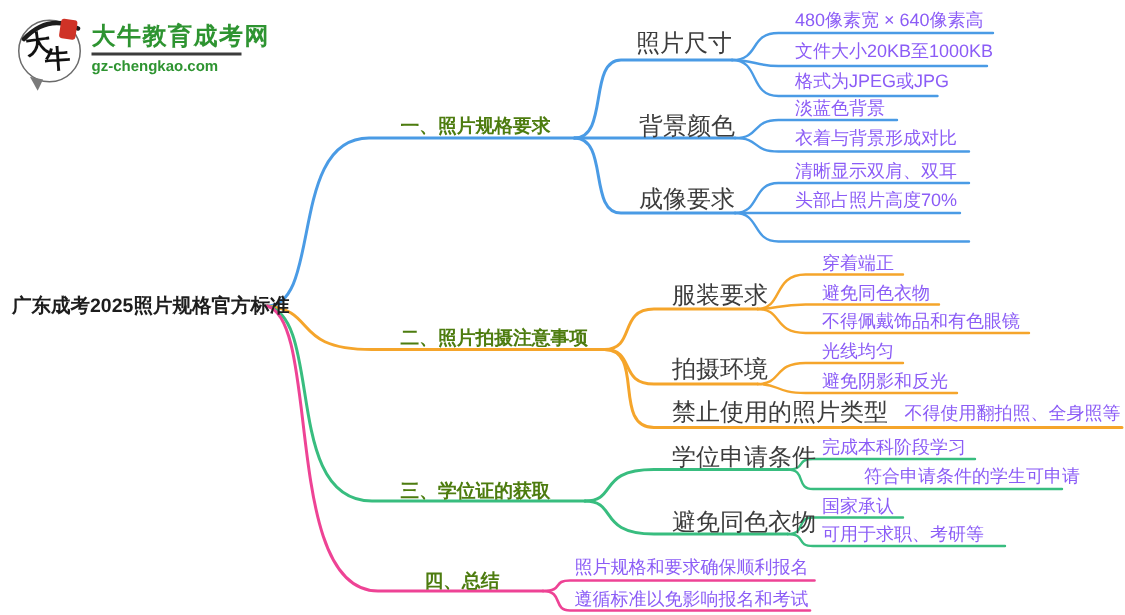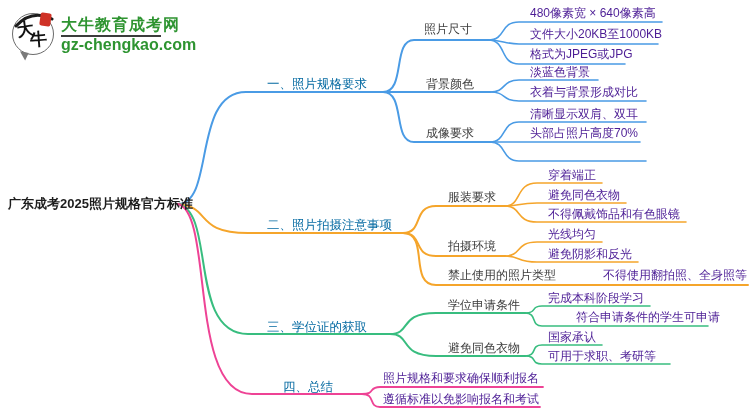--- a/index.html
+++ b/index.html
@@ -3,36 +3,36 @@
 <meta charset="utf-8">
 <style>
   html,body{margin:0;padding:0;background:#ffffff;}
   .stage{
     position:relative;width:750px;height:410px;overflow:hidden;background:#ffffff;
     font-family:"Liberation Sans","DejaVu Sans",sans-serif;
   }
   svg.links{position:absolute;left:0;top:0;}
   .node{position:absolute;white-space:nowrap;color:#3c3c3c;line-height:13px;}
   .root-node{font-size:13px;font-weight:700;color:#1d1d1d;line-height:15px;}
-  .lv1{font-size:12.5px;line-height:14px;color:#0369a1;}
-  .lv2{font-size:12px;color:#3c3c3c;}
-  .leaf{font-size:12px;color:#4c1d95;}
+  .lv1{font-size:12.5px;line-height:14px;color:#4d7c0f;font-weight:bold;}
+  .lv2{font-size:16px;color:#3c3c3c;}
+  .leaf{font-size:12px;color:#8b5cf6;}
   
   .logo{position:absolute;left:12px;top:13px;display:flex;align-items:center;}
   .logo-badge{position:relative;width:42px;height:42px;border:1.5px solid #6b6b6b;border-radius:50%;background:#fff;box-sizing:border-box;}
   .badge-char{position:absolute;font-weight:700;color:#111;font-size:17px;line-height:17px;}
   .badge-c1{left:4px;top:7px;transform:rotate(-8deg);}
   .badge-c2{left:17px;top:17px;transform:rotate(-4deg);}
   .badge-seal{position:absolute;right:2px;top:-1px;width:11px;height:13px;background:#cf3226;border-radius:2px;transform:rotate(8deg);}
   .badge-tail{position:absolute;left:6px;bottom:-6px;width:0;height:0;border-left:7px solid transparent;border-right:2px solid transparent;border-top:8px solid #7a7a7a;transform:rotate(12deg);}
   .badge-arc{position:absolute;left:-3px;top:-4px;}
   .logo-text{margin-left:7px;}
   .logo-name{font-size:16px;font-weight:700;color:#2e9431;letter-spacing:1px;line-height:18px;}
   .logo-divider{height:2px;background:#3c3c3c;margin:1px 0 1px 0;width:100px;}
-  .logo-url{font-size:16px;font-weight:700;color:#2e9431;line-height:14px;}
+  .logo-url{font-size:10px;font-weight:700;color:#2e9431;line-height:14px;}
 </style>
 </head>
 <body>
 
 <div class="stage">
 
   <svg class="links" width="750" height="410" viewBox="0 0 750 410">
 
     <g stroke="#4a9be5" fill="none" stroke-linecap="round">
       <path d="M178,204 C215,204 192,92 246,92 L383,92" stroke-width="2"></path>

